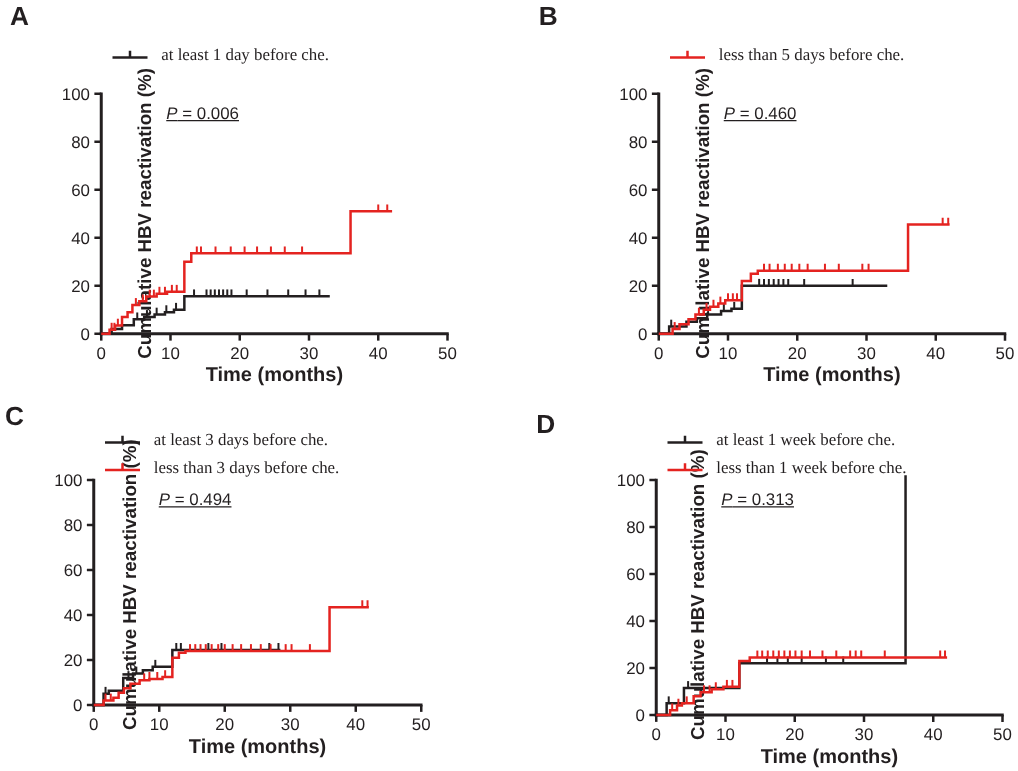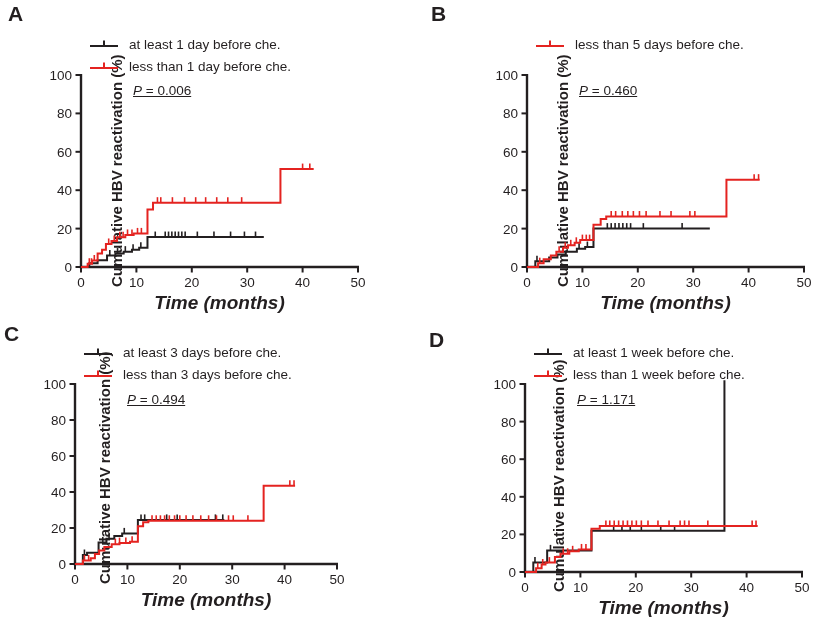--- a/index.html
+++ b/index.html
@@ -3,52 +3,45 @@
 <meta charset="utf-8">
 <style>
   html,body{margin:0;padding:0;background:#ffffff;}
   body{width:814px;height:617px;font-family:"Liberation Sans",sans-serif;color:#231f20;}
   .figure{position:relative;width:814px;height:617px;background:#ffffff;overflow:hidden;}
   .panel{position:absolute;width:407px;height:309px;}
   .letter{position:absolute;font-size:21px;font-weight:700;letter-spacing:.5px;}
   .ylabel{position:absolute;writing-mode:vertical-rl;transform:rotate(180deg);
           font-size:15px;font-weight:700;width:22px;text-align:center;
           white-space:nowrap;overflow:visible;}
-  .legend{position:absolute;}
+  .legend{position:absolute;font-family:Liberation Serif, serif;}
   .lrow{display:flex;align-items:center;height:22px;}
   .lmark{margin-right:10px;flex:0 0 auto;}
   .ltext{font-size:13.5px;}
   .pvalue{position:absolute;font-size:13.5px;text-decoration:underline;}
   .pvalue::first-letter{font-style:italic;}
-  .xlabel{position:absolute;font-size:19px;font-weight:700;text-align:center;font-style:italic;}
+  .xlabel{position:absolute;font-size:16px;font-weight:700;text-align:center;}
   svg.plot{position:absolute;left:0;top:0;overflow:visible;}
   svg.plot text{font-family:"Liberation Sans",sans-serif;font-size:13.5px;fill:#231f20;}
 </style>
 </head>
 <body>
 
 <div class="figure">
 
   <section class="panel" style="left: 0px; top: 0px;">
     <div class="letter" style="left: 8px; top: 2px;">A</div>
     <div class="ylabel" style="left: 1px; top: 55px; height: 232px; line-height: 232px;">Cumulative HBV reactivation (%)</div>
     <div class="legend" style="left: 89px; top: 33px;">
       <div class="lrow">
         <svg class="lmark" width="30" height="12">
             <line x1="1" y1="8" x2="29" y2="8" stroke="#231f20" stroke-width="2"></line>
             <line x1="15" y1="8" x2="15" y2="2.5" stroke="#231f20" stroke-width="2"></line>
           </svg>
         <span class="ltext">at least 1 day before che.</span>
-      </div>
-      <div class="lrow">
-        <svg class="lmark" width="30" height="12">
-            <line x1="1" y1="8" x2="29" y2="8" stroke="#e42320" stroke-width="2"></line>
-            <line x1="15" y1="8" x2="15" y2="2.5" stroke="#e42320" stroke-width="2"></line>
-          </svg>
-        <span class="ltext">less than 1 day before che.</span>
       </div>
     </div>
     <div class="pvalue" style="left: 133px; top: 83px;">P = 0.006</div>
     <svg class="plot" width="407" height="309">
         <line x1="81" y1="74" x2="81" y2="268.2" stroke="#231f20" stroke-width="2.4"></line>
         <line x1="79.8" y1="267" x2="359" y2="267" stroke="#231f20" stroke-width="2.4"></line>
         <line x1="81" y1="267" x2="75.5" y2="267" stroke="#231f20" stroke-width="2"></line>
         <text x="72" y="272" text-anchor="end">0</text>
         <line x1="81" y1="228.6" x2="75.5" y2="228.6" stroke="#231f20" stroke-width="2"></line>
         <text x="72" y="233.6" text-anchor="end">20</text>
@@ -295,21 +288,21 @@
         <span class="ltext">at least 1 week before che.</span>
       </div>
       <div class="lrow">
         <svg class="lmark" width="30" height="12">
             <line x1="1" y1="8" x2="29" y2="8" stroke="#e42320" stroke-width="2"></line>
             <line x1="15" y1="8" x2="15" y2="2.5" stroke="#e42320" stroke-width="2"></line>
           </svg>
         <span class="ltext">less than 1 week before che.</span>
       </div>
     </div>
-    <div class="pvalue" style="left: 170px; top: 84px;">P = 1.171</div>
+    <div class="pvalue" style="left: 170px; top: 84px;">P = 0.313</div>
     <svg class="plot" width="407" height="309">
         <line x1="118" y1="75" x2="118" y2="265.2" stroke="#231f20" stroke-width="2.4"></line>
         <line x1="116.8" y1="264" x2="396" y2="264" stroke="#231f20" stroke-width="2.4"></line>
         <line x1="118" y1="264" x2="112.5" y2="264" stroke="#231f20" stroke-width="2"></line>
         <text x="109" y="269" text-anchor="end">0</text>
         <line x1="118" y1="226.4" x2="112.5" y2="226.4" stroke="#231f20" stroke-width="2"></line>
         <text x="109" y="231.4" text-anchor="end">20</text>
         <line x1="118" y1="188.8" x2="112.5" y2="188.8" stroke="#231f20" stroke-width="2"></line>
         <text x="109" y="193.8" text-anchor="end">40</text>
         <line x1="118" y1="151.2" x2="112.5" y2="151.2" stroke="#231f20" stroke-width="2"></line>

